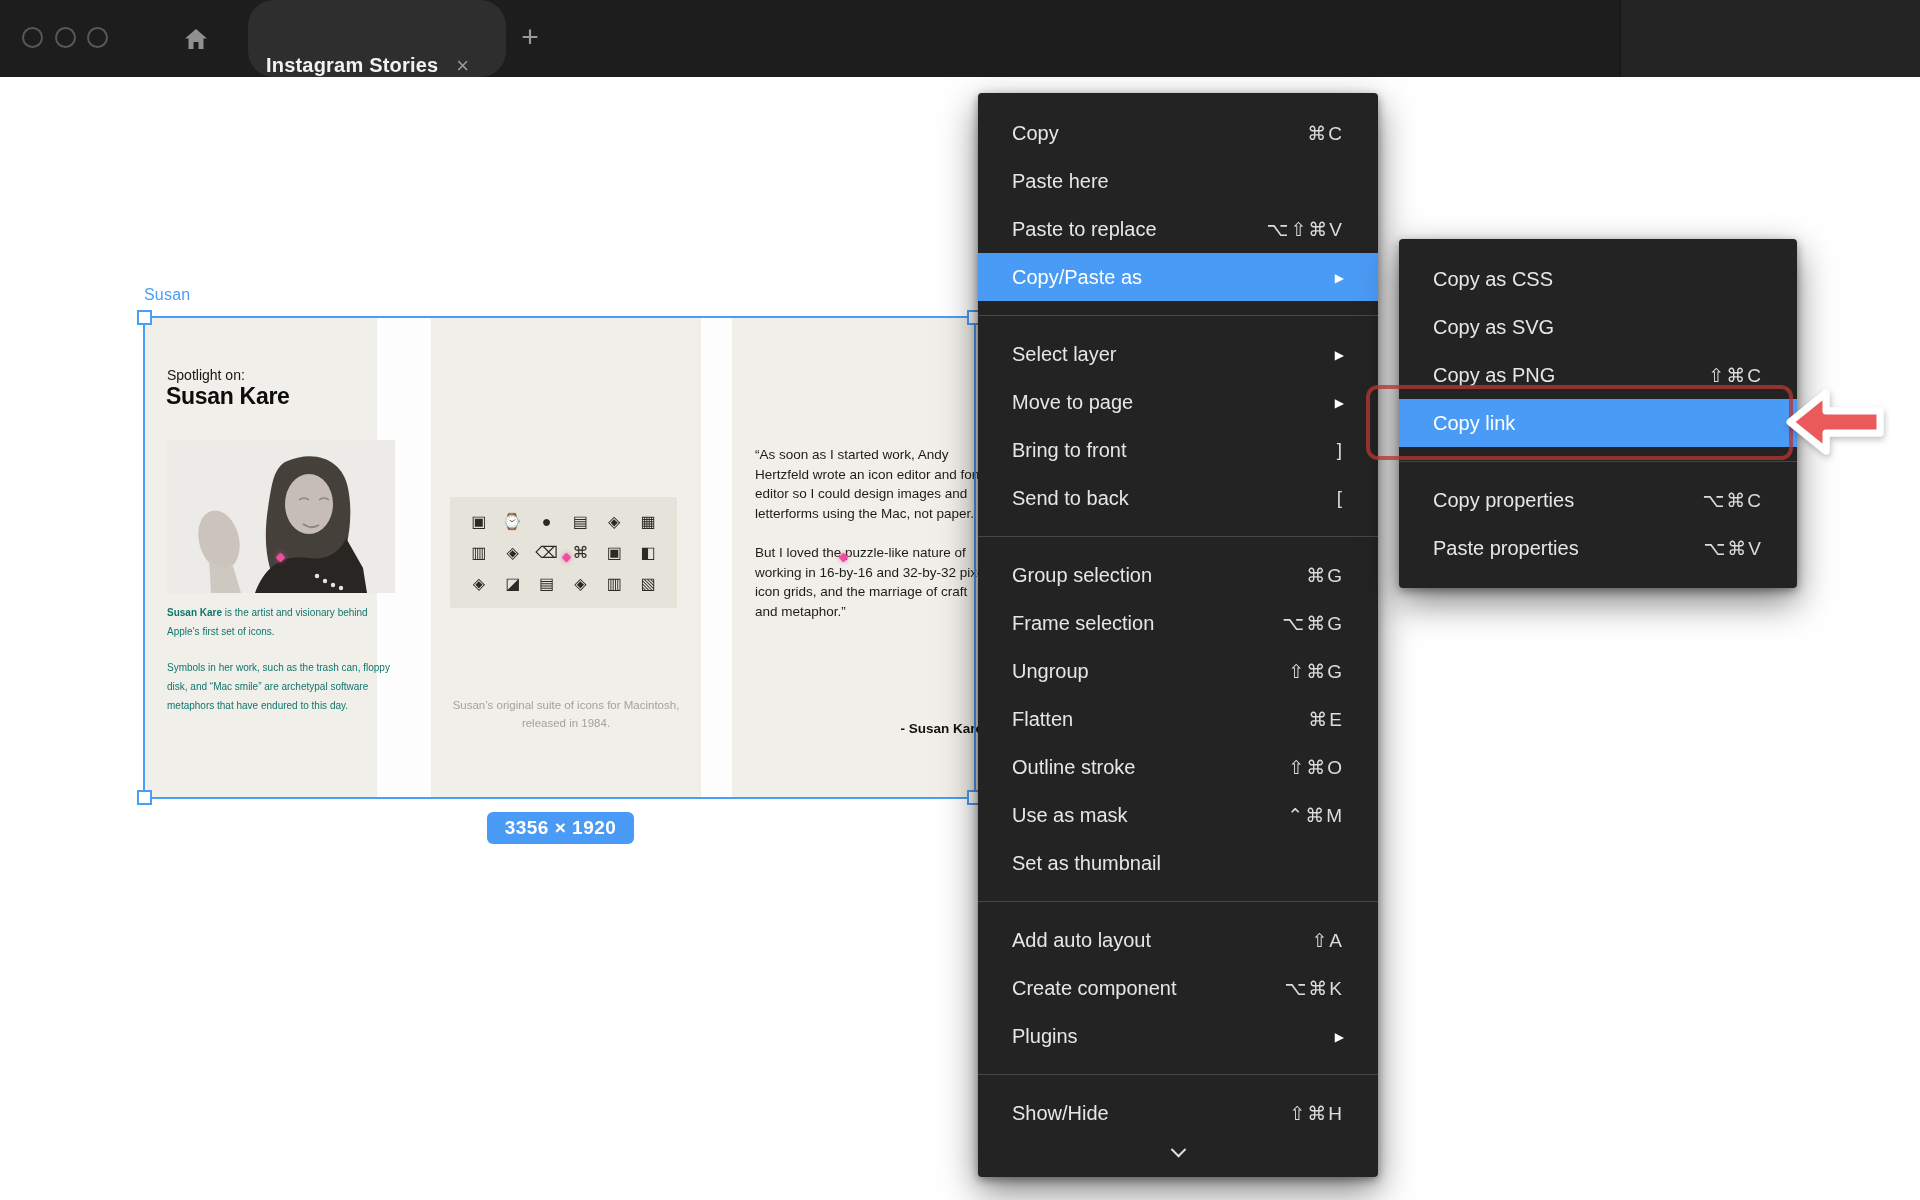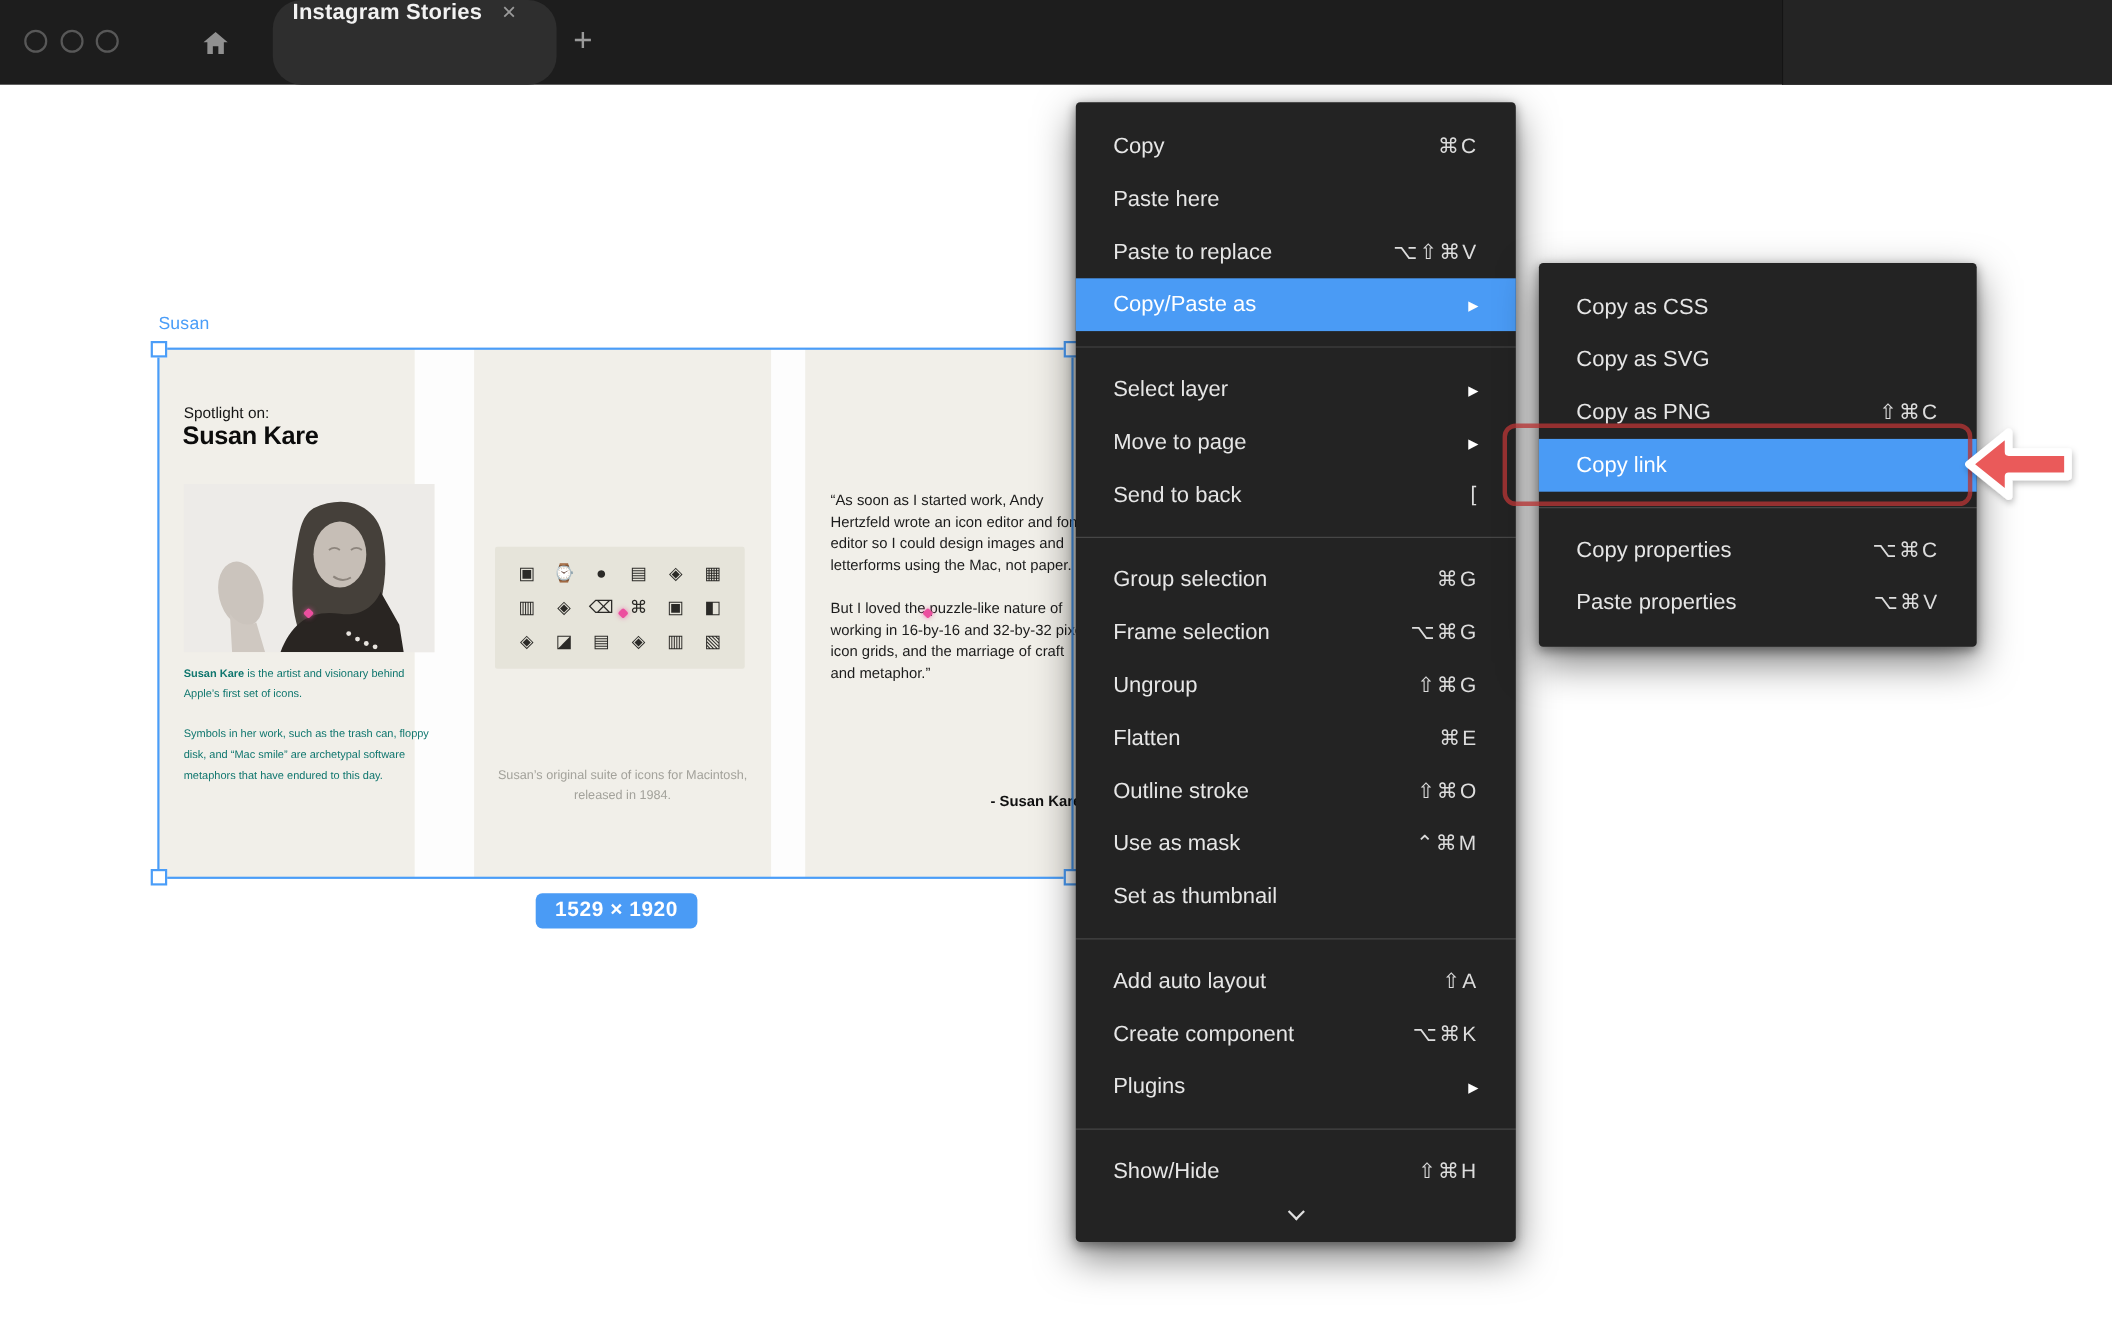--- a/index.html
+++ b/index.html
@@ -4,21 +4,21 @@
 <style>
   * { margin:0; padding:0; box-sizing:border-box; }
   html,body { width:1920px; height:1200px; overflow:hidden; }
   body { font-family:"Liberation Sans", sans-serif; background:#ffffff; position:relative; }
 
   
   #topbar { position:absolute; left:0; top:0; width:1920px; height:77px; background:#1d1d1d; z-index:20; }
   #topbar .bar-right-seg { position:absolute; left:1620px; top:0; width:300px; height:77px; background:#242424; border-left:1px solid #141414; }
   .traffic-circle { position:absolute; top:27px; width:21px; height:21px; border:2px solid #585858; border-radius:50%; }
   #home-btn { position:absolute; left:182px; top:25px; width:28px; height:28px; display:flex; align-items:center; justify-content:center; }
-  #tab { position:absolute; left:248px; top:0; width:258px; height:77px; background:#2e2e2e; display:flex; align-items:flex-start; padding:0 14px 0 18px;border-radius:26px; }
+  #tab { position:absolute; left:248px; top:0; width:258px; height:77px; background:#2e2e2e; display:flex; align-items:flex-end; padding:0 14px 0 18px;border-radius:26px; }
   #tab .tab-title { color:#f2f2f2; font-size:20px; font-weight:700; letter-spacing:.2px; white-space:nowrap; }
   #tab .tab-close { color:#9a9a9a; font-size:22px; margin-left:18px; line-height:1; cursor:default; }
   #new-tab { position:absolute; left:514px; top:22px; width:32px; height:32px; color:#9a9a9a; font-size:30px; font-weight:300; text-align:center; line-height:30px; }
 
   
   #canvas { position:absolute; left:0; top:77px; width:1920px; height:1123px; background:#ffffff; }
 
   #frame-label { position:absolute; left:144px; top:209px; font-size:16px; color:#4a9df8; letter-spacing:.2px; }
 
   #frame { position:absolute; left:144px; top:240px; width:831px; height:481px; background:#fdfdfd; }
@@ -164,21 +164,21 @@
       <div class="sel-handle tr"></div>
       <div class="sel-handle bl"></div>
       <div class="sel-handle br"></div>
     </div>
   </div>
 
   <div class="cursor-dot" style="left:277px; top:477px;"></div>
   <div class="cursor-dot" style="left:563px; top:477px;"></div>
   <div class="cursor-dot" style="left:840px; top:477px;"></div>
 
-  <div id="dim-badge">1529 × 1920</div>
+  <div id="dim-badge">3356 × 1920</div>
 
   <div class="menu" id="main-menu">
       <div class="menu-row">
         <span class="menu-label">Copy</span>
         <span class="menu-shortcut">⌘C</span>
       </div>
       <div class="menu-row">
         <span class="menu-label">Paste here</span>
       </div>
       <div class="menu-row">
@@ -190,20 +190,24 @@
         <span class="menu-arrow">▶</span>
       </div>
       <div class="menu-sep"></div>
       <div class="menu-row">
         <span class="menu-label">Select layer</span>
         <span class="menu-arrow">▶</span>
       </div>
       <div class="menu-row">
         <span class="menu-label">Move to page</span>
         <span class="menu-arrow">▶</span>
+      </div>
+      <div class="menu-row">
+        <span class="menu-label">Bring to front</span>
+        <span class="menu-shortcut">]</span>
       </div>
       <div class="menu-row">
         <span class="menu-label">Send to back</span>
         <span class="menu-shortcut">[</span>
       </div>
       <div class="menu-sep"></div>
       <div class="menu-row">
         <span class="menu-label">Group selection</span>
         <span class="menu-shortcut">⌘G</span>
       </div>

